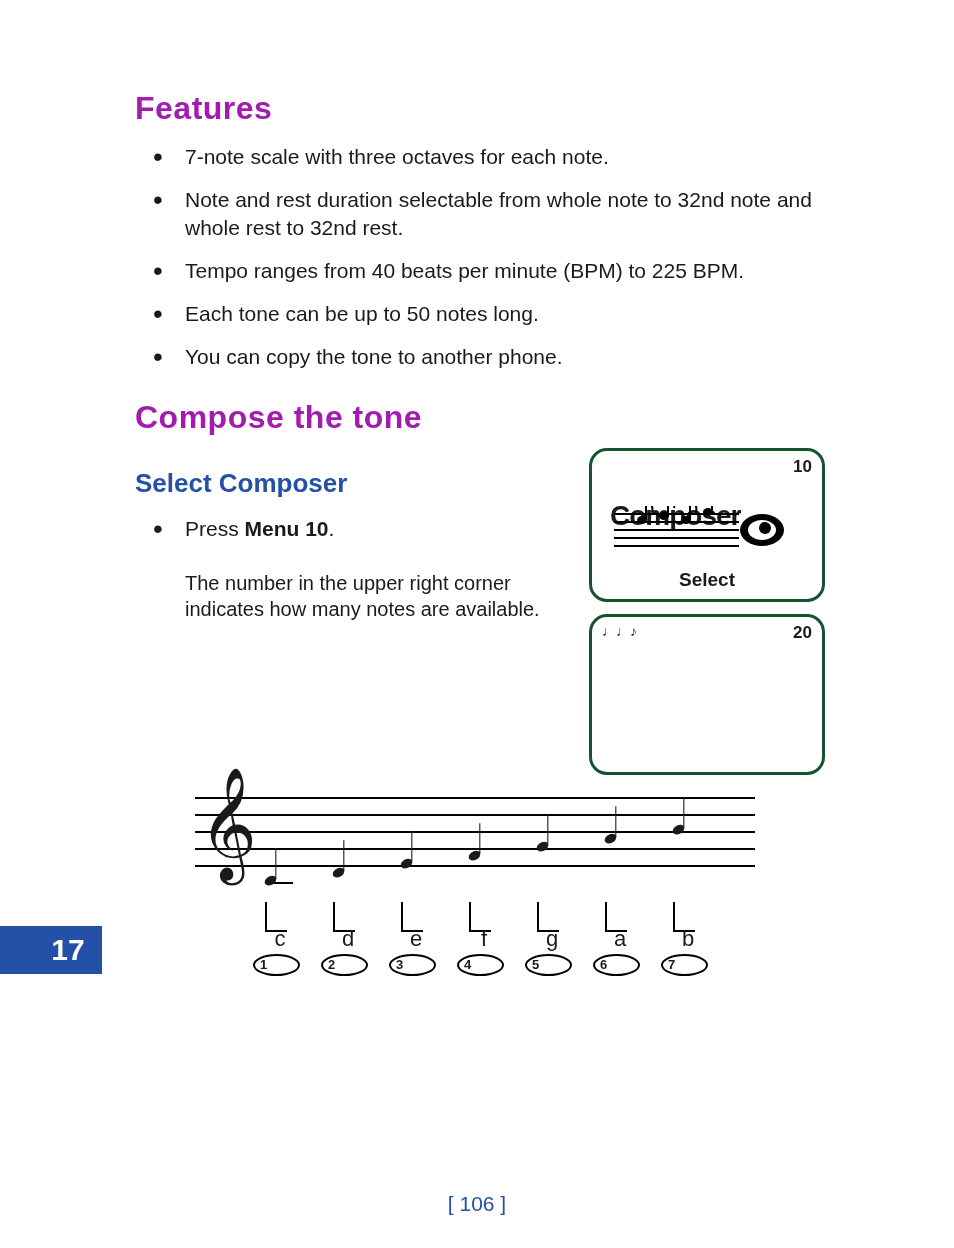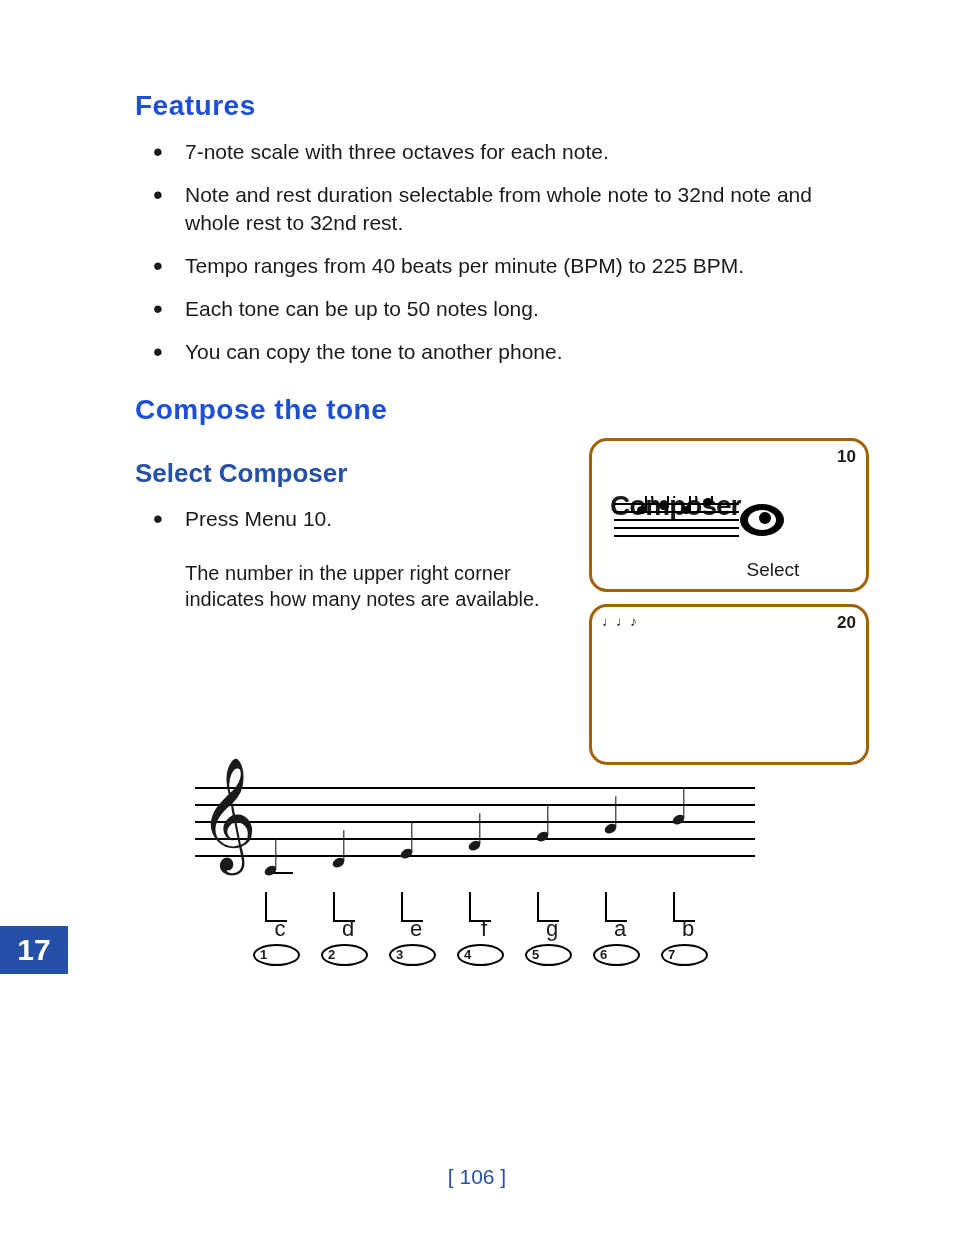--- a/index.html
+++ b/index.html
@@ -8,22 +8,22 @@
     background:#fff;
     font-family:"Helvetica Neue",Helvetica,Arial,sans-serif;
     color:#1a1a1a;
     position:relative;
   }
   .page{
     padding:90px 115px 0 135px;
     position:relative;
   }
   h1{
-    color:#1d4ed8;
-    font-size:28px;
+    color:#a21caf;
+    font-size:32px;
     font-weight:700;
     margin:0 0 12px 0;
     letter-spacing:0.5px;
   }
   h2{
     color:#2450a8;
     font-size:26px;
     font-weight:700;
     margin:20px 0 6px 0;
   }
@@ -47,44 +47,43 @@
     line-height:1;
   }
   .two-col{
     display:flex;
     align-items:flex-start;
     gap:20px;
   }
   .left-text{flex:1}
   .screens{width:250px}
   .lcd{
-    border:3px solid #a16207;
+    border:3px solid #14532d;
     border-radius:18px;
     width:230px;
     background:#fff;
     position:relative;
     margin-bottom:12px;
-    padding-left:44px;
   }
   .lcd1{height:148px}
   .lcd2{height:155px}
   .lcd .corner{
     position:absolute;top:6px;right:10px;
     font-weight:700;font-size:17px;font-family:Arial,sans-serif;
   }
   .lcd .title{
     font-family:Arial Black,Arial,sans-serif;
     font-weight:900;
     font-size:28px;
     letter-spacing:-1px;
     position:absolute;top:17px;left:18px;margin-top:32px;
   }
   .lcd .select-label{
     position:absolute;bottom:8px;width:100%;
-    text-align:center;font-weight:400;font-size:19px;
+    text-align:center;font-weight:700;font-size:19px;
     font-family:Arial,sans-serif;
   }
   .lcd .staff-icon{
     position:absolute;left:22px;top:55px;width:175px;height:45px;
   }
   .lcd .tiny-notes{
     position:absolute;top:6px;left:10px;font-size:14px;font-family:Arial;
   }
   .note-desc{
     font-size:20px;line-height:1.3;
@@ -95,25 +94,25 @@
     font-size:21px;margin:42px 0 18px 0;
   }
   .chapter-tab{
     position:absolute;
     left:0;top:926px;
     width:68px;height:48px;
     background:#2450a8;
     color:#fff;
     font-size:30px;
     font-weight:700;
-    display:flex;align-items:center;justify-content:center;
+    display:flex;align-items:center;justify-content:center;padding-left:34px;
   }
   .page-number{
     position:absolute;
-    bottom:59px;left:0;width:100%;
+    bottom:32px;left:0;width:100%;
     text-align:center;
     color:#2450a8;
     font-size:21px;
   }
   .staff-diagram{
     margin-left:60px;
     width:560px;
     position:relative;
   }
   .staff-lines{position:relative;height:70px;margin-top:10px}
@@ -146,21 +145,21 @@
   .nlabel .key{
     margin-top:2px;
     width:38px;height:18px;
     border:2px solid #000;
     border-radius:50%;
     font-size:13px;font-weight:700;
     display:flex;align-items:center;
     padding-left:5px;
     margin-left:-10px;
   }
-  .bold{font-weight:400}
+  .bold{font-weight:700}
 </style>
 </head>
 <body>
 
 <div class="chapter-tab">17</div>
 
 <div class="page">
 
   <h1>Features</h1>
   <ul class="features">

